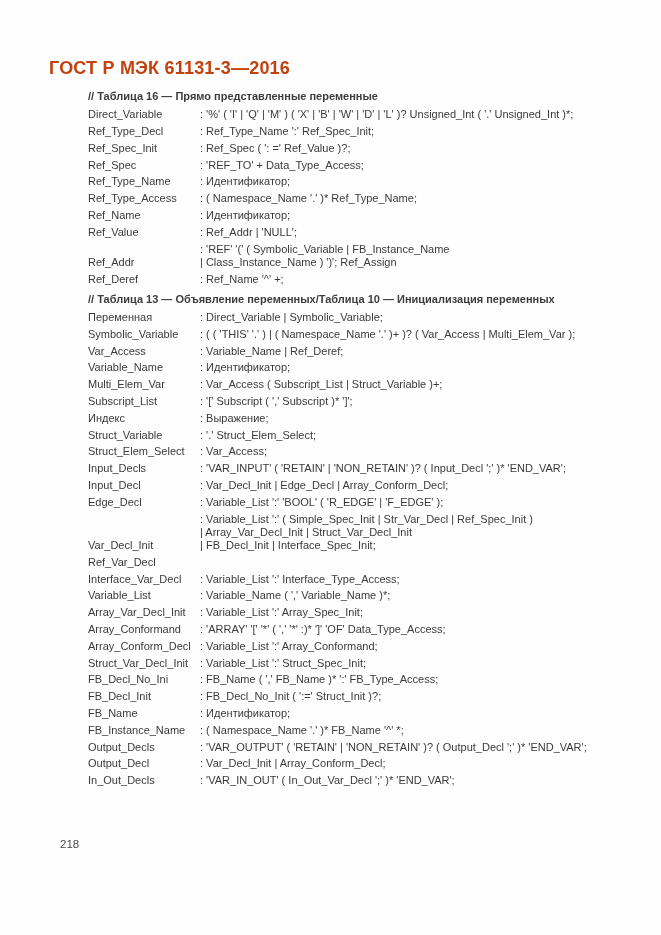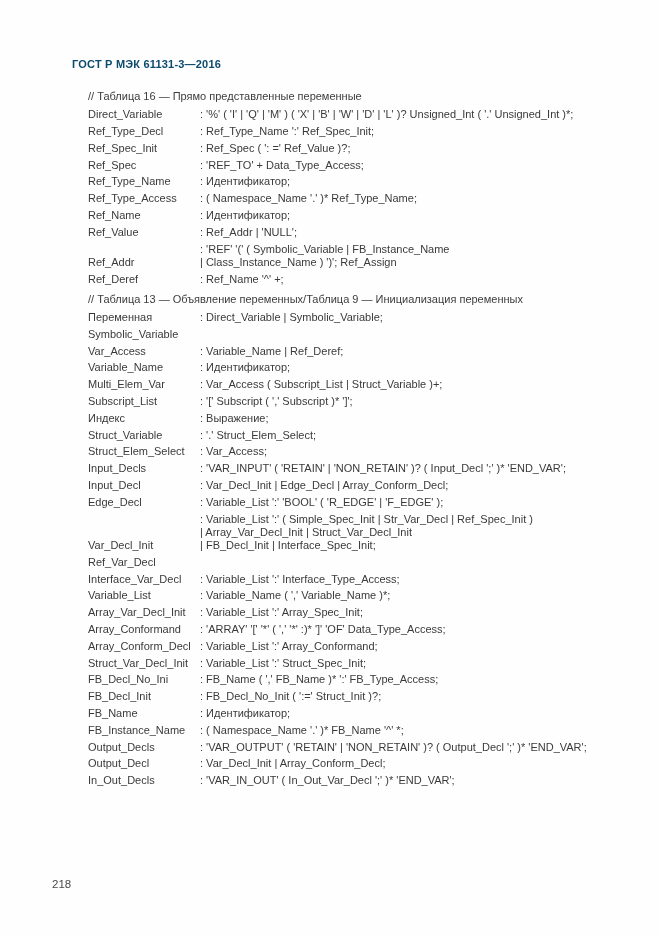--- a/index.html
+++ b/index.html
@@ -11,33 +11,33 @@
     -webkit-font-smoothing: antialiased;
   }
   .page {
     position: relative;
     width: 661px; height: 935px;
     background: #fefefe;
     overflow: hidden;
   }
   .doc-header {
     position: absolute;
-    left: 72px; top: 58px;
-    font-size: 11px;
+    left: 49px; top: 58px;
+    font-size: 18px;
     font-weight: bold;
-    color: #0c4a6e;
+    color: #c2410c;
     letter-spacing: 0.2px;
   }
   .content {
     position: absolute;
     left: 88px; top: 90px; right: 30px;
     font-size: 11px;
   }
   .section {
-    font-weight: normal;
+    font-weight: bold;
     color: #3c3c3c;
     line-height: 13.2px;
     margin: 7px 0 5px 0;
   }
   .section:first-child { margin-top: 0; }
   .rule {
     display: flex;
     align-items: flex-end;
     margin-bottom: 3.6px;
   }
@@ -47,24 +47,23 @@
     line-height: 13.2px;
     white-space: nowrap;
   }
   .def {
     flex: 1;
     line-height: 13.2px;
   }
   .def div { line-height: 13.2px; }
   .footer {
     position: absolute;
-    left: 52px; top: 838px;
+    left: 60px; top: 838px;
     font-size: 11.5px;
     color: #4a4a4a;
-    margin-top: 40px;
   }
 </style>
 </head>
 <body>
 
 <div class="page">
   <div class="doc-header">ГОСТ Р МЭК 61131-3—2016</div>
 
   <div class="content" id="content">
       <div class="section">// Таблица 16 — Прямо представленные переменные</div>
@@ -122,29 +121,32 @@
           <div>: 'REF' '(' ( Symbolic_Variable | FB_Instance_Name</div>
           <div>| Class_Instance_Name ) ')'; Ref_Assign</div>
         </div>
       </div>
       <div class="rule">
         <div class="term">Ref_Deref</div>
         <div class="def">
           <div>: Ref_Name '^' +;</div>
         </div>
       </div>
-      <div class="section">// Таблица 13 — Объявление переменных/Таблица 9 — Инициализация переменных</div>
+      <div class="section">// Таблица 13 — Объявление переменных/Таблица 10 — Инициализация переменных</div>
       <div class="rule">
         <div class="term">Переменная</div>
         <div class="def">
           <div>: Direct_Variable | Symbolic_Variable;</div>
         </div>
       </div>
       <div class="rule">
         <div class="term">Symbolic_Variable</div>
+        <div class="def">
+          <div>: ( ( 'THIS' '.' ) | ( Namespace_Name '.' )+ )? ( Var_Access | Multi_Elem_Var );</div>
+        </div>
       </div>
       <div class="rule">
         <div class="term">Var_Access</div>
         <div class="def">
           <div>: Variable_Name | Ref_Deref;</div>
         </div>
       </div>
       <div class="rule">
         <div class="term">Variable_Name</div>
         <div class="def">

